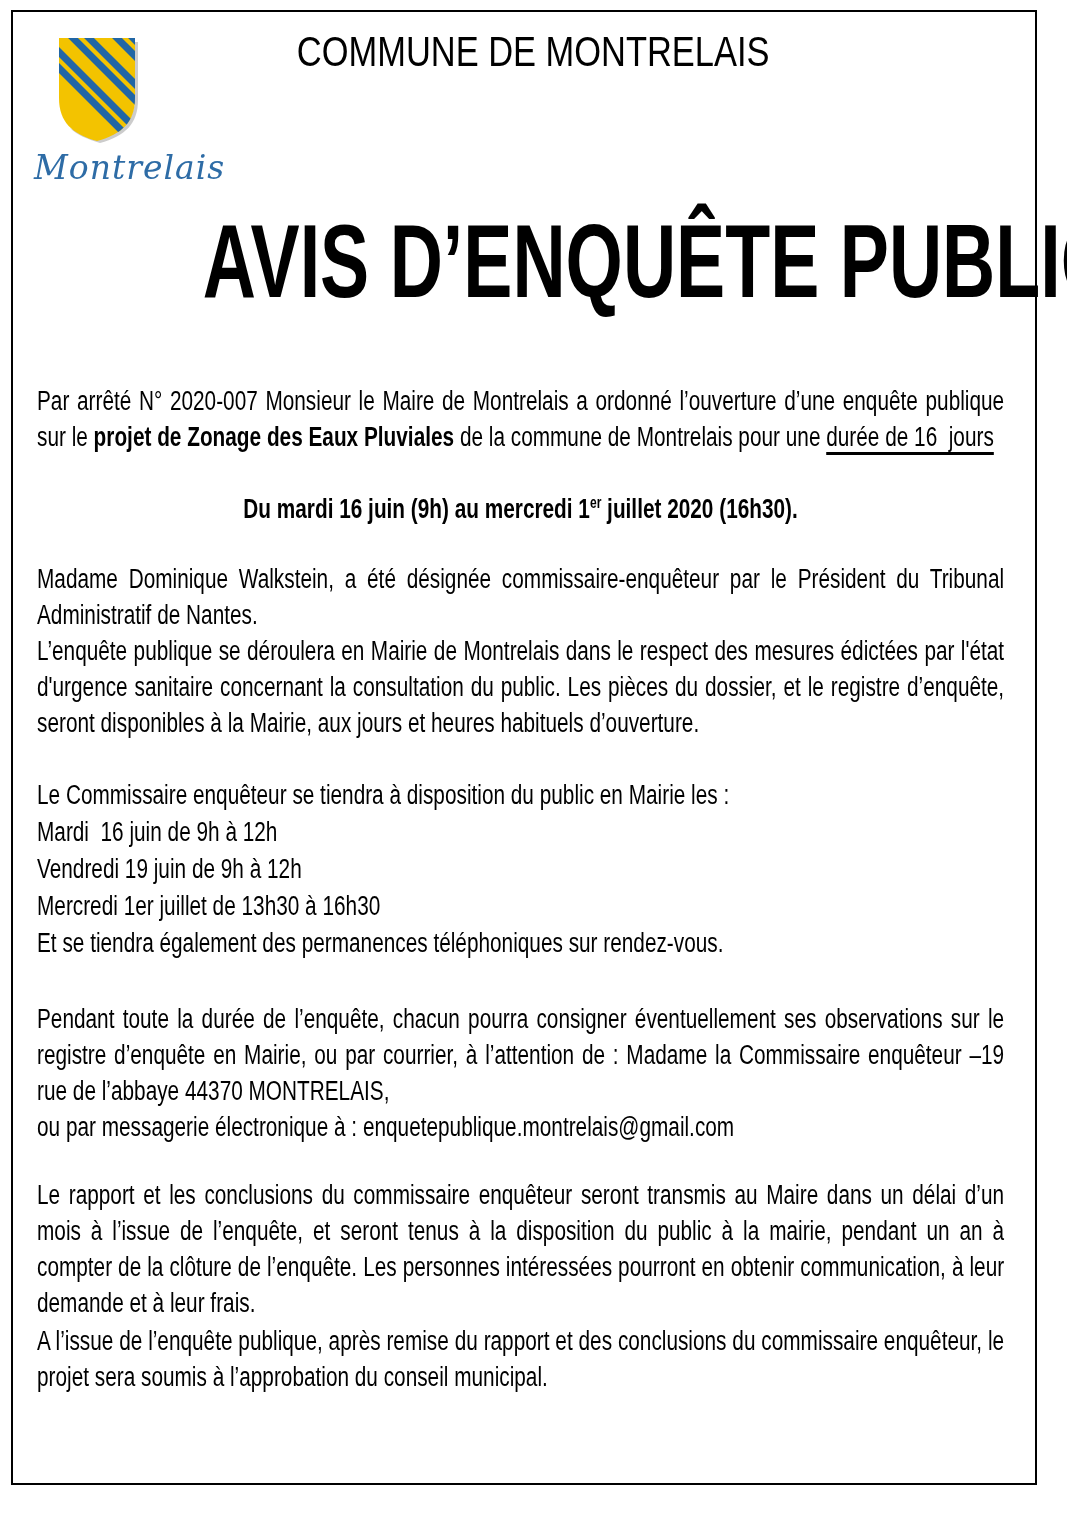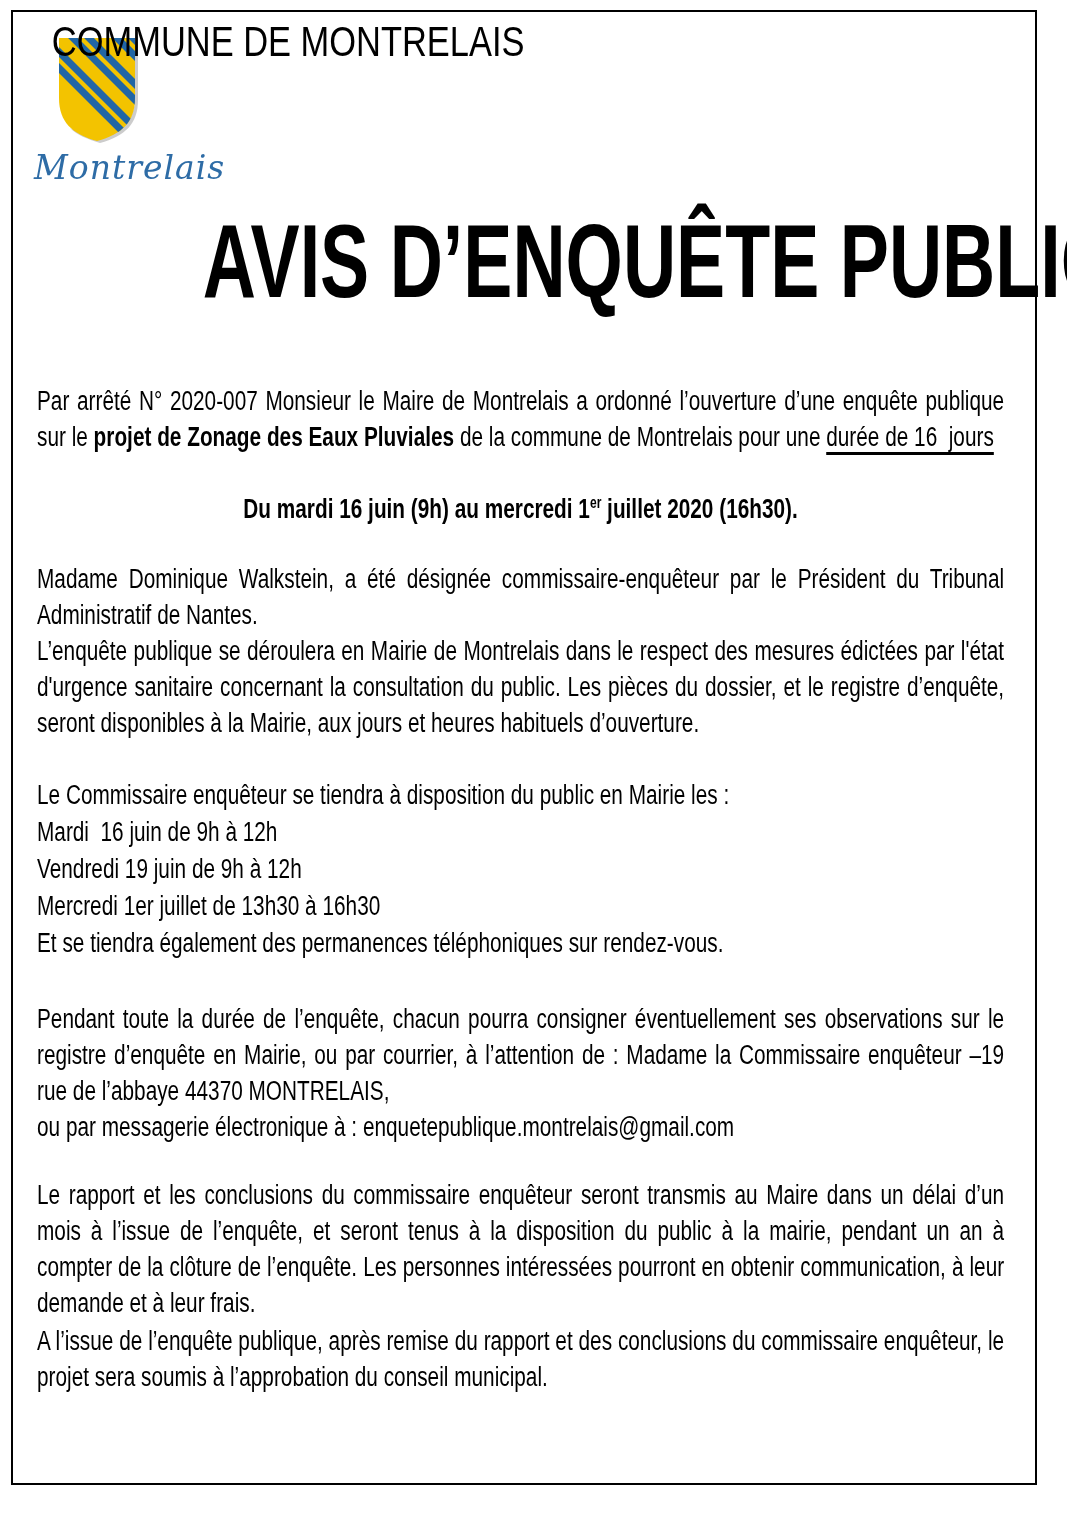--- a/index.html
+++ b/index.html
@@ -23,21 +23,21 @@
   .logo-caption {
     position: absolute; left: 34px; top: 150px; width: 178px;
     text-align: center;
     font-family: "DejaVu Serif", serif;
     font-style: italic;
     font-size: 33px;
     letter-spacing: 1px;
     line-height: 1.1;
   }
 
-  .commune-title-wrap { position: absolute; left: 0; top: 19px; width: 1067px; }
+  .commune-title-wrap { position: absolute; left: 0; top: 29px; width: 1067px; text-align: center; }
   .commune-title {
     display: inline-block;
     font-size: 42px;
     line-height: 1.1;
     white-space: nowrap;
     transform: scaleX(0.82);
     transform-origin: center top;
     color: #000;
   }
 

